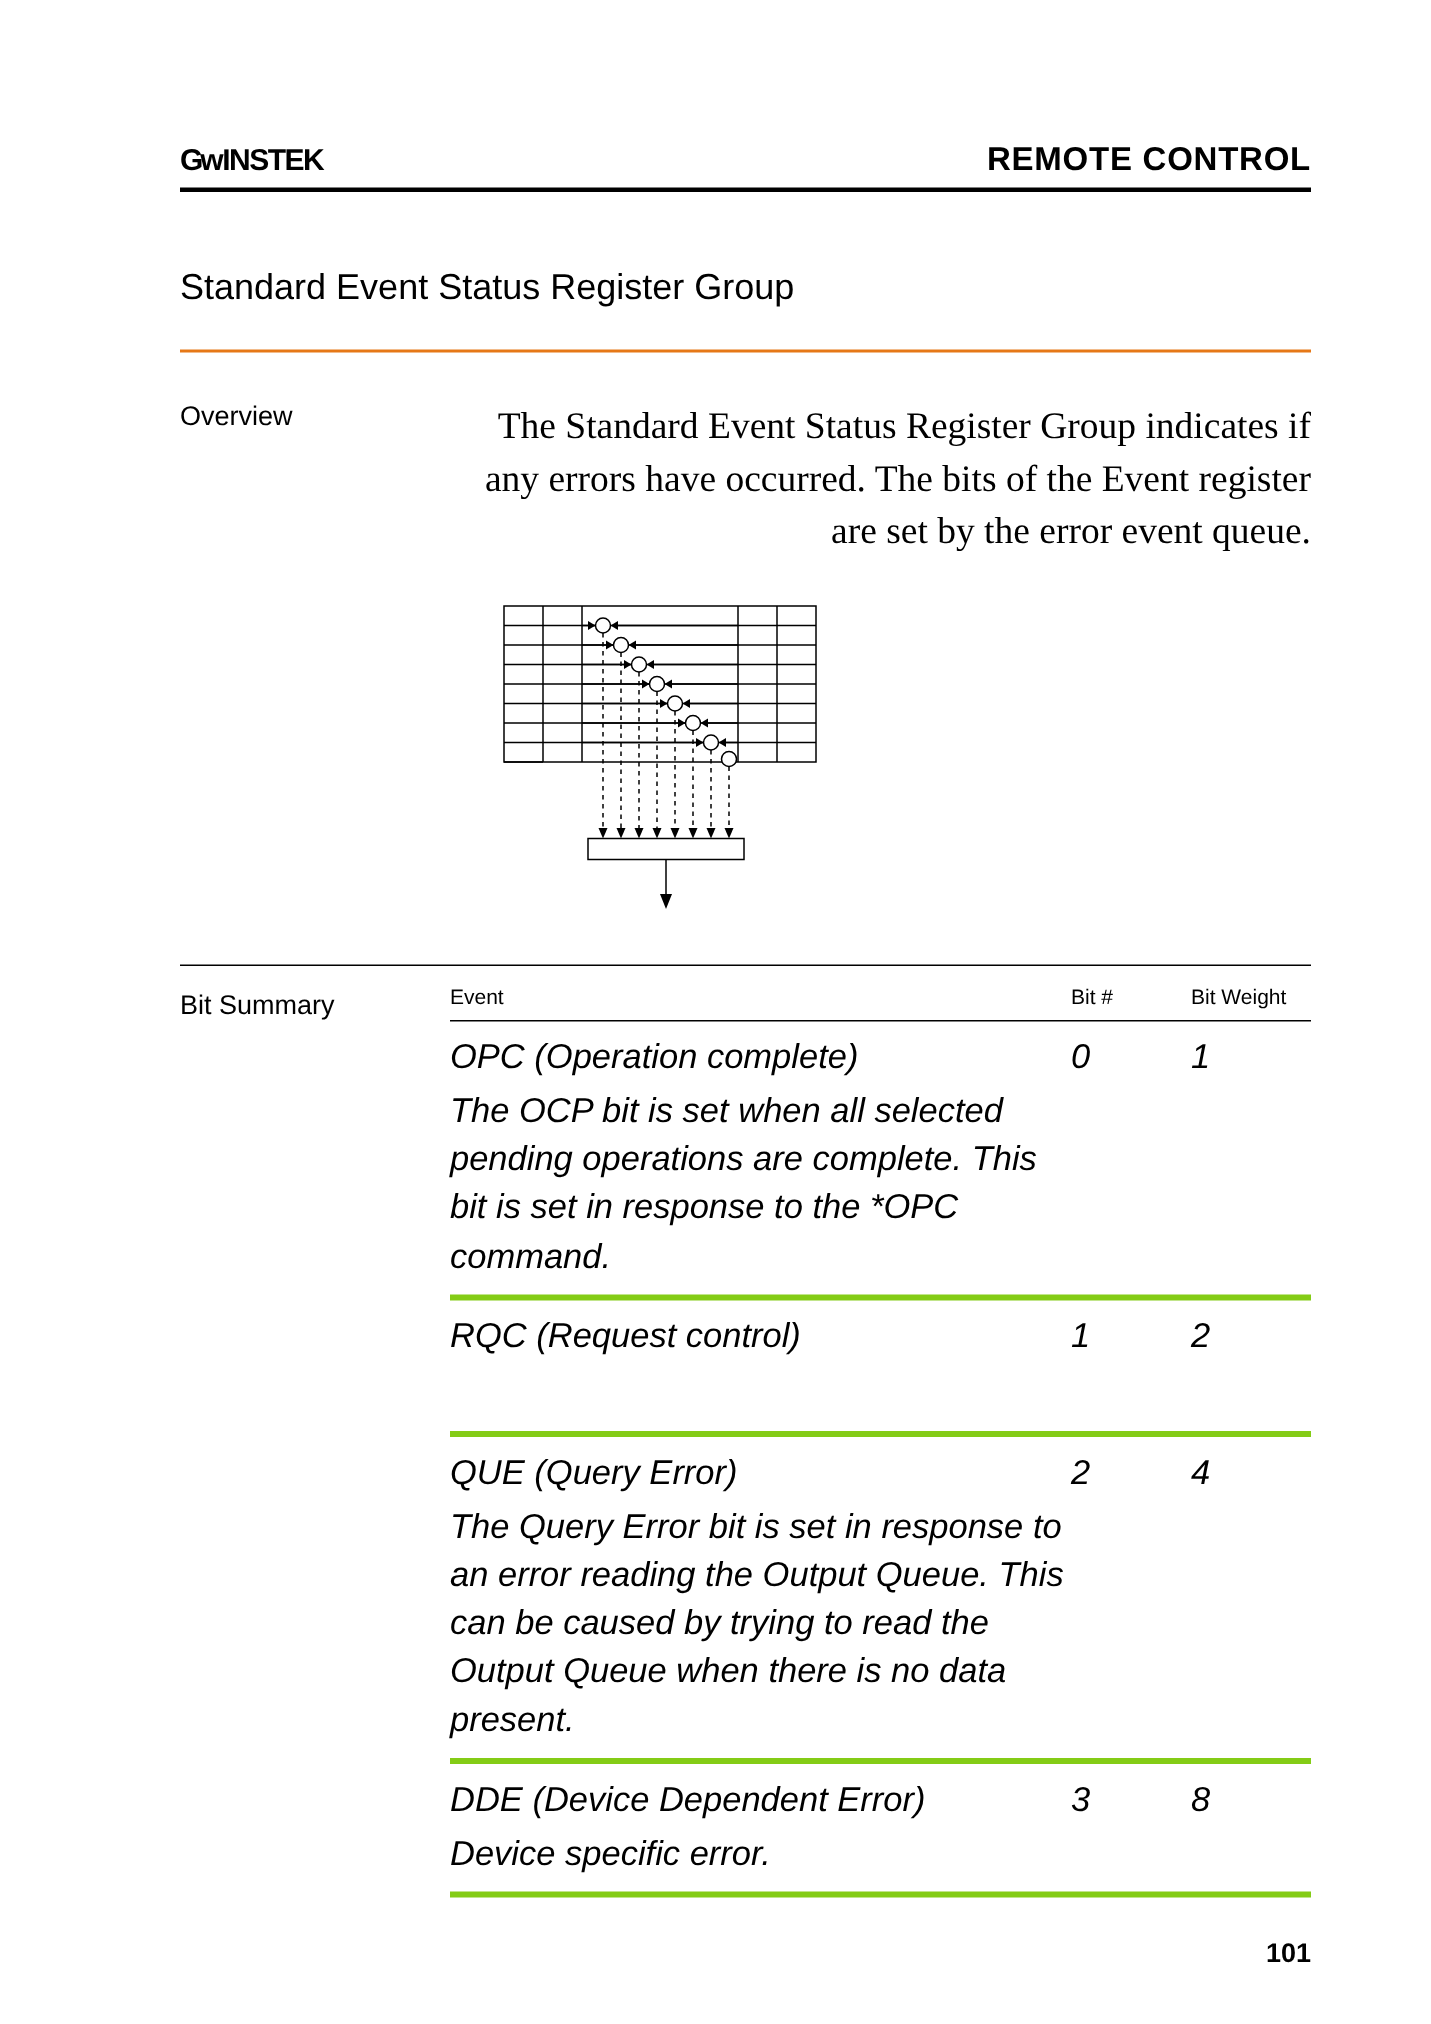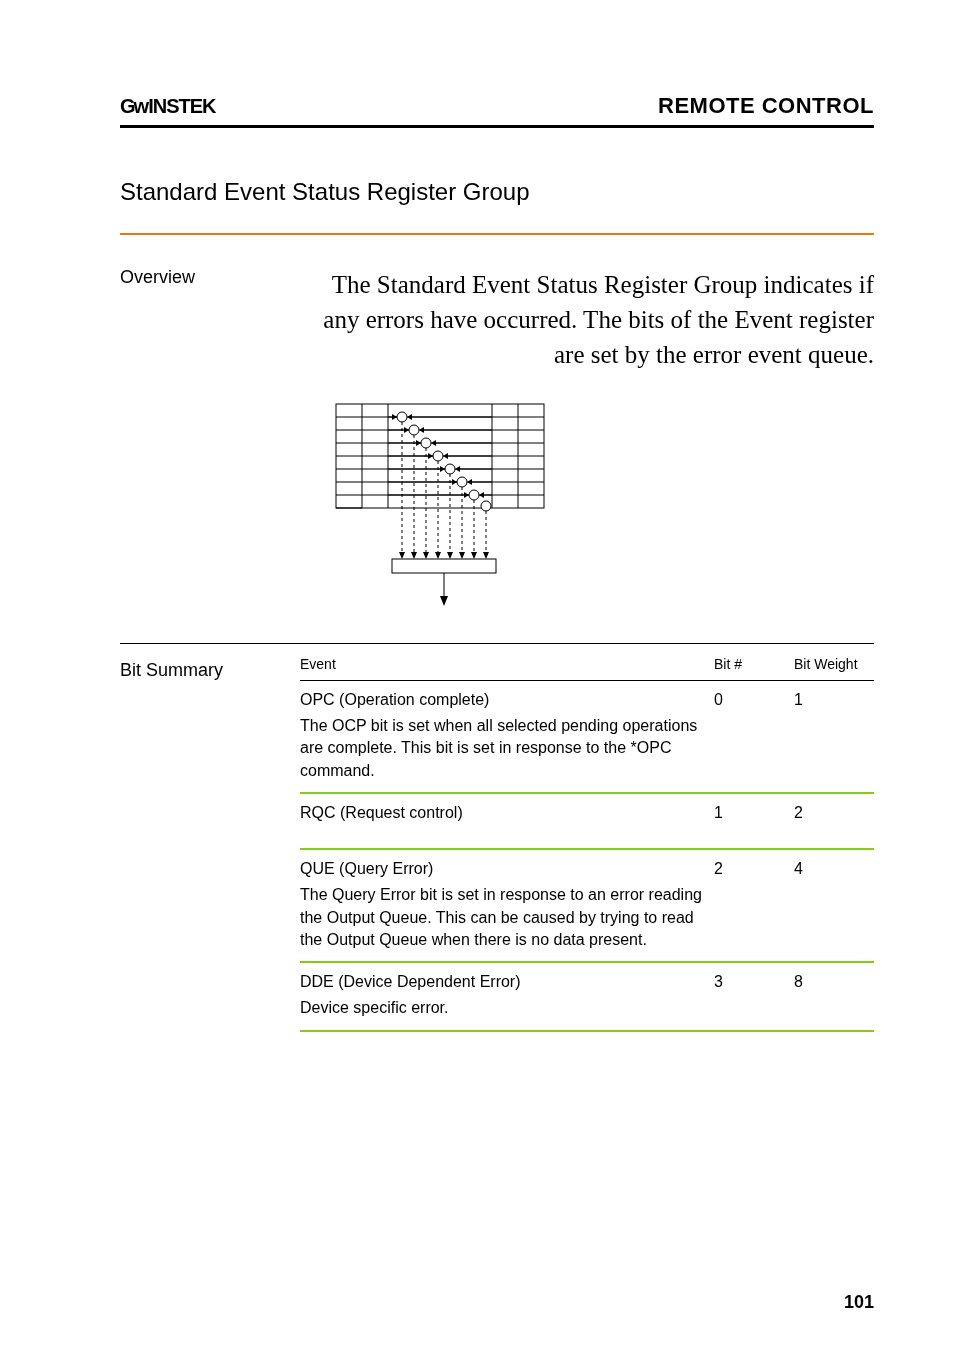--- a/index.html
+++ b/index.html
@@ -97,24 +97,25 @@
       flex: 1;
     }
     .col-bitnum {
       width: 80px;
     }
     .col-weight {
       width: 80px;
     }
     .table-row {
       display: flex;
-      border-bottom: 2px solid #84cc16;
+      border-bottom: 4px solid #84cc16;
       padding: 10px 0;
       font-family: 'Segoe UI', Arial, sans-serif;
-      font-size: 16px;
+      font-size: 23px;
+      font-style: italic;
     }
     .event-name {
       margin-bottom: 6px;
     }
     .event-desc {
       line-height: 1.4;
     }
     .page-num {
       position: absolute;
       bottom: 36px;
@@ -257,21 +258,21 @@
 
     <div class="table-row">
       <div class="col-event">
         <div class="event-name">OPC (Operation complete)</div>
         <div class="event-desc">The OCP bit is set when all selected pending operations are complete. This bit is set in response to the *OPC command.</div>
       </div>
       <div class="col-bitnum">0</div>
       <div class="col-weight">1</div>
     </div>
 
-    <div class="table-row" style="padding-bottom:20px;">
+    <div class="table-row" style="padding-bottom:44px;">
       <div class="col-event">
         <div class="event-name">RQC (Request control)</div>
       </div>
       <div class="col-bitnum">1</div>
       <div class="col-weight">2</div>
     </div>
 
     <div class="table-row">
       <div class="col-event">
         <div class="event-name">QUE (Query Error)</div>

